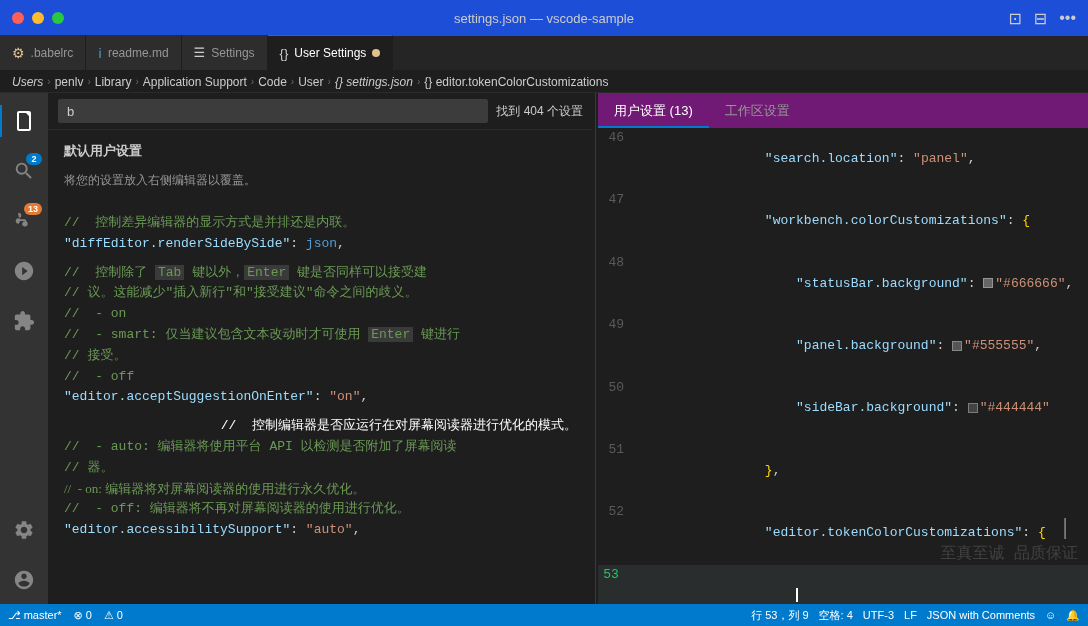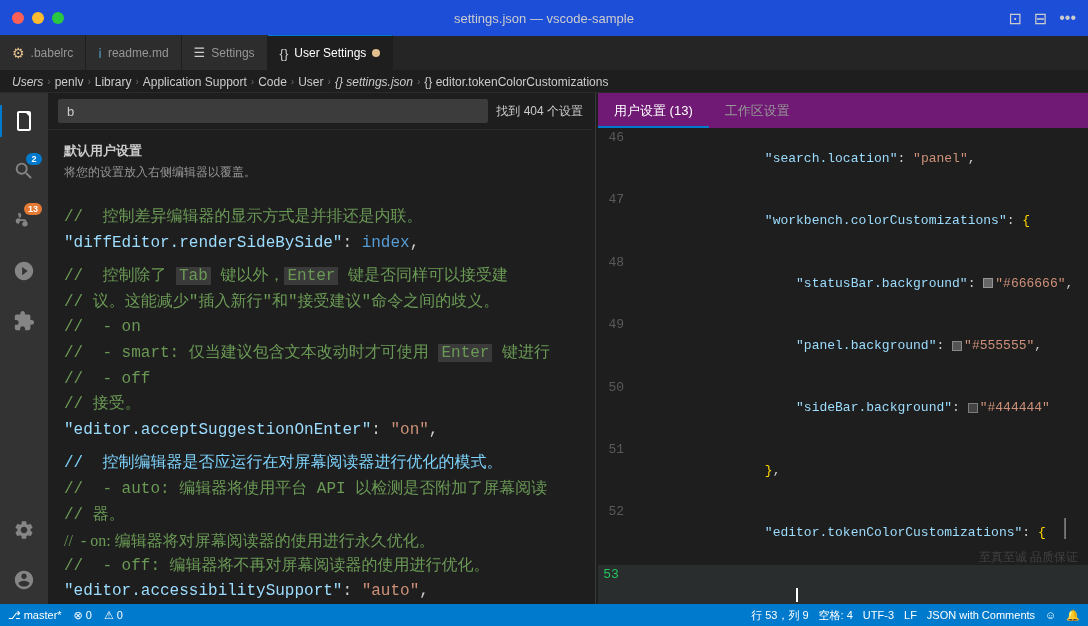--- a/index.html
+++ b/index.html
@@ -197,31 +197,31 @@
       padding: 0;
       position: relative;
     }
     .left-pane-header {
       padding: 12px 16px 4px;
     }
     .left-pane-title {
       font-size: 13px;
       font-weight: bold;
       color: #cccccc;
-      margin-bottom: 4px;
+      margin-bottom: 12px;
     }
     .left-pane-subtitle {
       font-size: 12px;
       color: #969696;
       margin-bottom: 12px;
     }
     .left-pane-code {
       padding: 0 16px;
       font-family: 'Consolas', 'Courier New', monospace;
-      font-size: 16px;
+      font-size: 13px;
       line-height: 1.7;
     }
     
     .pane-divider {
       width: 5px;
       background: #1e1e1e;
       cursor: col-resize;
       flex-shrink: 0;
       position: relative;
     }
@@ -326,23 +326,22 @@
       bottom: 40px;
       right: 10px;
       color: rgba(255,255,255,0.15);
       font-size: 32px;
       font-weight: bold;
       pointer-events: none;
       text-align: right;
       line-height: 1.2;
     }
     .watermark-sub {
-      font-size: 12px;
+      font-size: 16px;
       font-weight: normal;
-      font-family: Liberation Serif, serif;
     }
   </style>
 </head>
 <body>
 
 <div class="title-bar">
   <div class="title-bar-controls">
     <div class="traffic-light tl-close"></div>
     <div class="traffic-light tl-minimize"></div>
     <div class="traffic-light tl-maximize"></div>
@@ -451,34 +450,34 @@
 
       <div class="left-pane-header">
         <div class="left-pane-title">默认用户设置</div>
         <div class="left-pane-subtitle">将您的设置放入右侧编辑器以覆盖。</div>
       </div>
 
       <div class="left-pane-code">
         <div style="height:8px;"></div>
         <div style="color:#6a9955; line-height:1.6;">// &nbsp;控制差异编辑器的显示方式是并排还是内联。</div>
         <div style="line-height:1.6;">
-          <span style="color:#9cdcfe;">"diffEditor.renderSideBySide"</span><span style="color:#cccccc;">: </span><span style="color:#569cd6;">index</span><span style="color:#cccccc;">,</span>
+          <span style="color:#9cdcfe;">"diffEditor.renderSideBySide"</span><span style="color:#cccccc;">: </span><span style="color:#569cd6;">json</span><span style="color:#cccccc;">,</span>
         </div>
         <div style="height:8px;"></div>
         <div style="color:#6a9955; line-height:1.6;">// &nbsp;控制除了 <span style="background:#3a3a3a;padding:0 3px;">Tab</span> 键以外，<span style="background:#3a3a3a;padding:0 3px;">Enter</span> 键是否同样可以接受建</div>
         <div style="color:#6a9955; line-height:1.6;">// 议。这能减少"插入新行"和"接受建议"命令之间的歧义。</div>
         <div style="color:#6a9955; line-height:1.6;">// &nbsp;- on</div>
         <div style="color:#6a9955; line-height:1.6;">// &nbsp;- smart: 仅当建议包含文本改动时才可使用 <span style="background:#3a3a3a;padding:0 3px;">Enter</span> 键进行</div>
+        <div style="color:#6a9955; line-height:1.6;">// 接受。</div>
         <div style="color:#6a9955; line-height:1.6;">// &nbsp;- off</div>
-        <div style="color:#6a9955; line-height:1.6;">// 接受。</div>
         <div style="line-height:1.6;">
           <span style="color:#9cdcfe;">"editor.acceptSuggestionOnEnter"</span><span style="color:#cccccc;">: </span><span style="color:#ce9178;">"on"</span><span style="color:#cccccc;">,</span>
         </div>
         <div style="height:8px;"></div>
-        <div style="color:#7dd3fc; line-height:1.6;">// &nbsp;控制编辑器是否应运行在对屏幕阅读器进行优化的模式。</div>
+        <div style="color:#ffffff; line-height:1.6;text-align:right;">// &nbsp;控制编辑器是否应运行在对屏幕阅读器进行优化的模式。</div>
         <div style="color:#6a9955; line-height:1.6;">// &nbsp;- auto: 编辑器将使用平台 API 以检测是否附加了屏幕阅读</div>
         <div style="color:#6a9955; line-height:1.6;">// 器。</div>
         <div style="color:#6a9955; line-height:1.6;font-family:Liberation Serif, serif;">// &nbsp;- on: 编辑器将对屏幕阅读器的使用进行永久优化。</div>
         <div style="color:#6a9955; line-height:1.6;">// &nbsp;- off: 编辑器将不再对屏幕阅读器的使用进行优化。</div>
         <div style="line-height:1.6;">
           <span style="color:#9cdcfe;">"editor.accessibilitySupport"</span><span style="color:#cccccc;">: </span><span style="color:#ce9178;">"auto"</span><span style="color:#cccccc;">,</span>
         </div>
       </div>
     </div>
 

